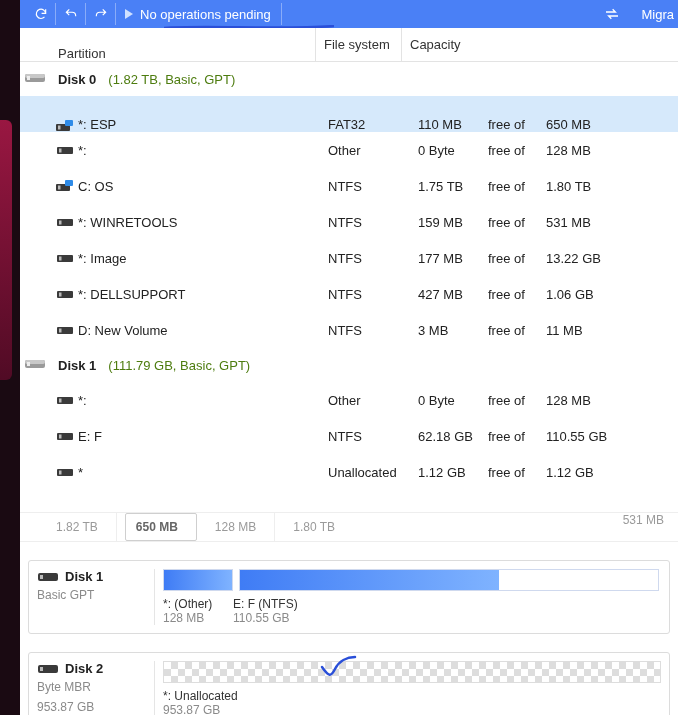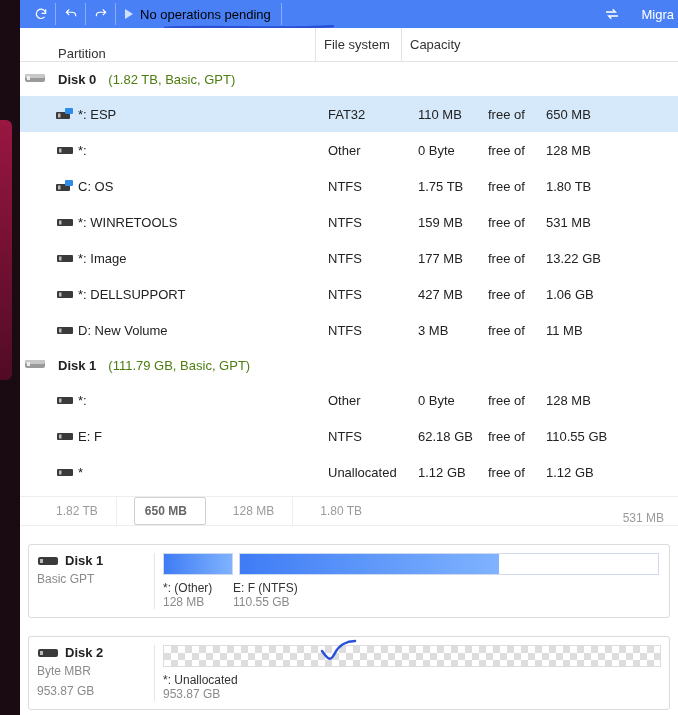--- a/index.html
+++ b/index.html
@@ -40,21 +40,21 @@
     overflow: hidden;
   }
   .tb-btn {
     width: 30px; height: 22px;
     display:flex; align-items:center; justify-content:center;
     border-right: 1px solid rgba(255,255,255,0.35);
   }
   .tb-btn svg { width:14px; height:14px; stroke:#fff; fill:none; stroke-width:2; }
   .tb-last { border-right: 1px solid rgba(255,255,255,0.35); padding: 0 10px 0 8px; height:22px; display:flex; align-items:center; gap:6px;}
   .tb-last svg { width:10px; height:10px; fill:#cfe0ff; }
-  .tb-text { color:#000000; font-size:13px; }
+  .tb-text { color:#ffffff; font-size:13px; }
   .tb-right { margin-left:auto; display:flex; align-items:center; gap:21px; padding-right:4px;}
   .tb-right svg { width:16px; height:16px; stroke:#fff; fill:none; stroke-width:2;}
   .tb-right span { color:#fff; font-size:13px;}
   .hand-underline{
     position:absolute;
     left:144px;
     top:25px;
     width:170px;
     height:6px;
     pointer-events:none;
@@ -71,32 +71,32 @@
   .col-partition { width: 295px; padding-left: 38px; }
   .col-fs { width: 86px; border-left:1px solid #e3e3e3; height:100%; display:flex; align-items:center; padding-left:8px;}
   .col-cap { flex:1; border-left:1px solid #e3e3e3; height:100%; display:flex; align-items:center; padding-left:8px;}
   .disk-row { display:flex; align-items:center; height:34px; padding-left:4px; gap:12px;}
   .disk-icon { width:22px; height:14px; }
   .disk-name { font-weight:700; }
   .disk-info { color:#4d7c0f; }
   .part-row {
     display:flex; align-items:center; height:36px; padding-left:36px;
   }
-  .part-row.selected { background:#d6e9fb; }
+  .part-row.selected { background:#d6e9fb;align-items:flex-end; }
   .pi { width:22px; display:flex; align-items:center; }
   .pi svg { width:18px; height:12px;}
   .pname { flex:0 0 250px; }
   .pfs { flex:0 0 90px; }
   .pfree { flex:0 0 70px; }
   .pfreeof { flex:0 0 58px; }
   .ptotal { flex:0 0 80px; }
   .summary-bar {
-    display:flex; gap:17px; padding-left:36px; height:30px; align-items:flex-end;
+    display:flex; gap:8px; padding-left:36px; height:30px; align-items:flex-start;
     border-top:1px solid #eee; border-bottom:1px solid #eee;
-    color:#9a9a9a; font-size:12px; margin-top:6px;
+    color:#9a9a9a; font-size:12px; margin-top:22px;
   }
   .sb-seg { border-right:1px solid #eee; padding: 4px 18px 4px 10px; height:100%; display:flex; align-items:center;}
   .sb-seg.strong { border:1px solid #cfcfcf; border-radius:2px; color:#666; font-weight:600;}
   .disk-card {
     margin: 18px 8px 0 8px;
     border:1px solid #dcdcdc;
     border-radius:3px;
     display:flex;
     padding:8px;
     gap:8px;

